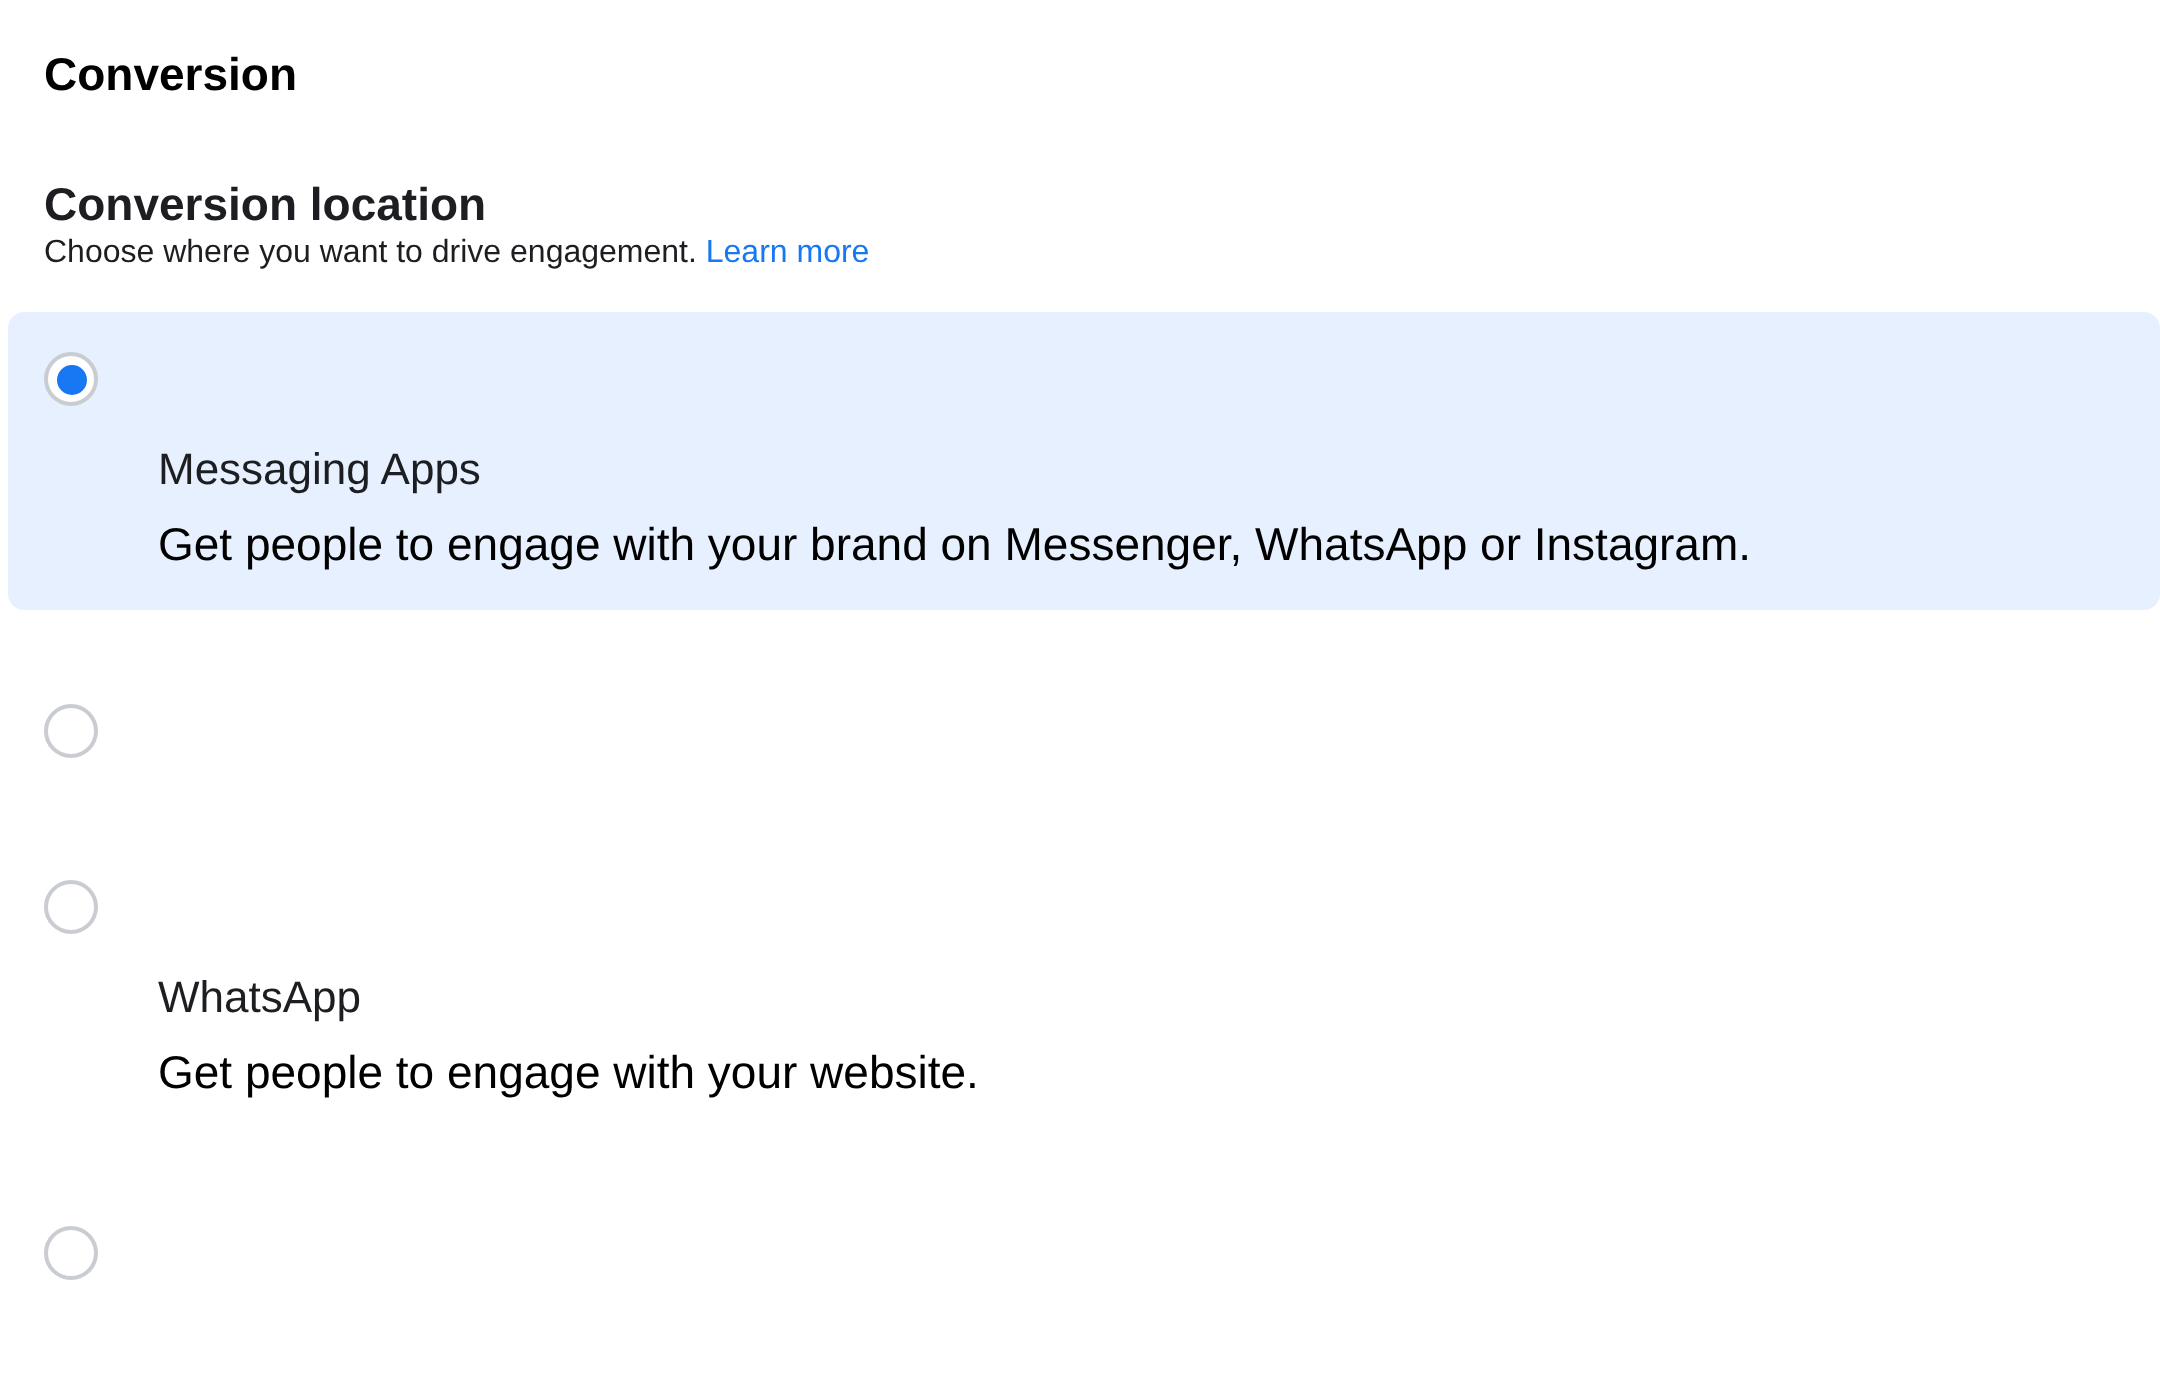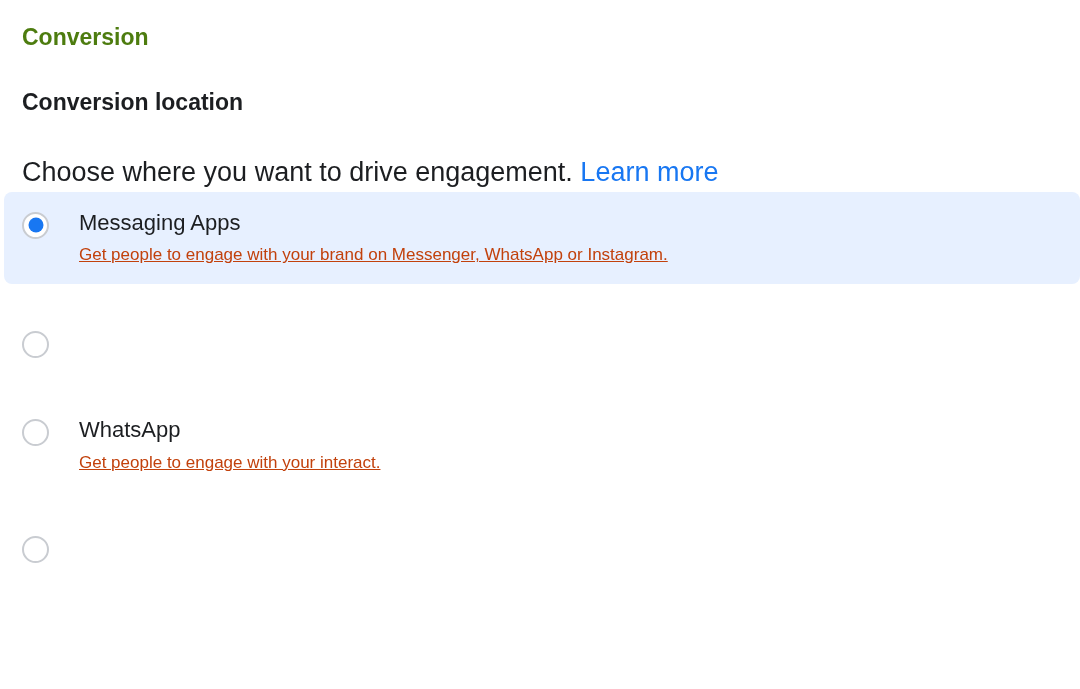--- a/index.html
+++ b/index.html
@@ -13,32 +13,32 @@
       width: 1080px;
       height: 689px;
       color: #1c1e21;
     }
     .container {
       padding: 24px 22px 0 22px;
     }
     .section-title {
       font-size: 23px;
       font-weight: 700;
-      color: #4d7c0f;
+      color: #000000;
       margin-bottom: 38px;
     }
     .subsection-title {
       font-size: 23px;
       font-weight: 700;
       color: #1c1e21;
-      margin-bottom: 38px;
     }
     .description {
-      font-size: 27px;
+      font-size: 16px;
       color: #1c1e21;
+      margin-bottom: 18px;
       line-height: 1.4;
     }
     .learn-more {
       color: #1877f2;
       text-decoration: none;
     }
     .radio-list {
       margin-left: -18px;
       margin-right: -22px;
     }
@@ -84,26 +84,26 @@
     }
     .radio-content {
       flex: 1;
     }
     .radio-title {
       font-size: 22px;
       font-weight: 500;
       color: #1c1e21;
       margin-bottom: 6px;
       line-height: 1.3;
+      margin-top: 48px;
     }
     .radio-desc {
-      font-size: 17px;
-      color: #c2410c;
+      font-size: 23px;
+      color: #000000;
       line-height: 1.4;
-      text-decoration: underline;
     }
   </style>
 </head>
 <body>
 
 <div class="container">
   <h1 class="section-title">Conversion</h1>
   <h2 class="subsection-title">Conversion location</h2>
   <p class="description">
     <span>Choose where you want to drive engagement.</span>
@@ -123,21 +123,21 @@
     </div>
 
     <div class="radio-option">
       <div class="radio-button"></div>
     </div>
 
     <div class="radio-option">
       <div class="radio-button"></div>
       <div class="radio-content">
         <div class="radio-title">WhatsApp</div>
-        <div class="radio-desc">Get people to engage with your interact.</div>
+        <div class="radio-desc">Get people to engage with your website.</div>
       </div>
     </div>
 
     <div class="radio-option">
       <div class="radio-button"></div>
     </div>
 
     <div class="radio-option">
       
       

